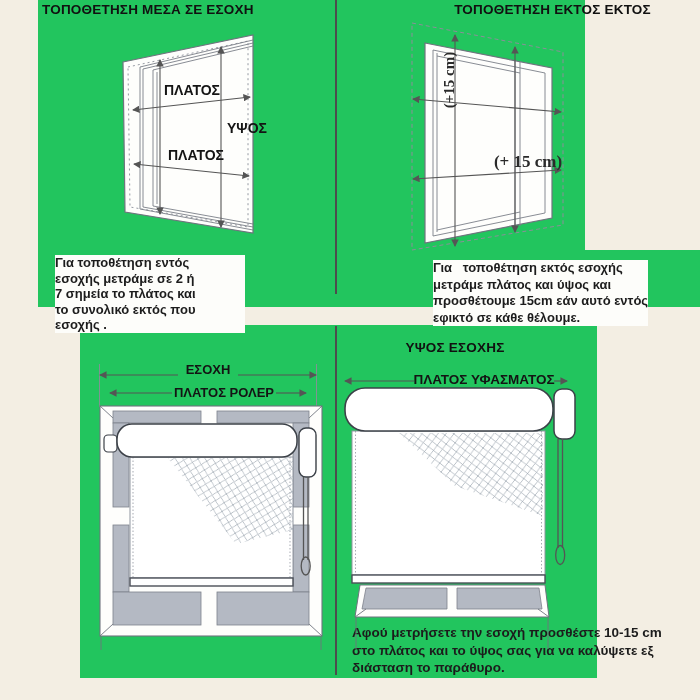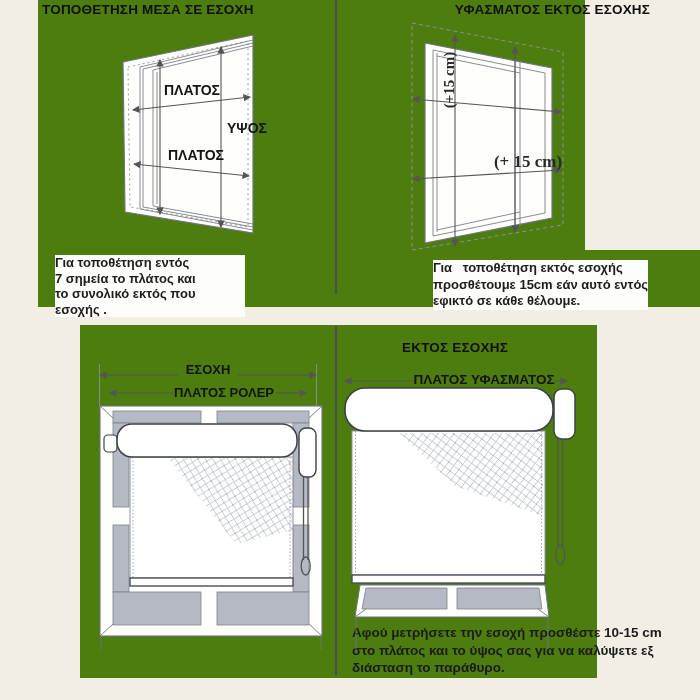--- a/index.html
+++ b/index.html
@@ -1,19 +1,19 @@
 <!DOCTYPE html>
 <html><head>
 <meta charset="utf-8">
 <style>
   html,body{margin:0;padding:0;}
   .page{
     position:relative;
     width:700px;height:700px;
-    background:#4d7c0f;
+    background:#22c55e;
     font-family:"Liberation Sans", sans-serif;
     overflow:hidden;
     color:#151515;
   }
   .beige{position:absolute;background:#f3eee3;}
   .divider{position:absolute;width:2px;background:#4d4d4d;}
   .title{
     position:absolute;
     font-size:13.5px;font-weight:bold;letter-spacing:.2px;
     color:#111;white-space:nowrap;
@@ -40,32 +40,34 @@
   <div class="beige" style="left:585px;top:0;width:115px;height:250px;"></div>
   <div class="beige" style="left:0;top:307px;width:700px;height:18px;"></div>
   <div class="beige" style="left:0;top:325px;width:80px;height:357px;"></div>
   <div class="beige" style="left:597px;top:325px;width:103px;height:357px;"></div>
   <div class="beige" style="left:0;top:678px;width:700px;height:22px;"></div>
 
   <div class="divider" style="left:335px;top:0;height:294px;"></div>
   <div class="divider" style="left:335px;top:326px;height:349px;"></div>
 
   <div class="title" style="left:42px;top:2px;">ΤΟΠΟΘΕΤΗΣΗ ΜΕΣΑ ΣΕ ΕΣΟΧΗ</div>
-  <div class="title" style="left:440px;top:2px;width:225px;text-align:center;">ΥΦΑΣΜΑΤΟΣ ΕΚΤΟΣ ΕΣΟΧΗΣ</div>
-  <div class="title" style="left:380px;top:340px;width:150px;text-align:center;">ΕΚΤΟΣ ΕΣΟΧΗΣ</div>
+  <div class="title" style="left:440px;top:2px;width:225px;text-align:center;">ΤΟΠΟΘΕΤΗΣΗ ΕΚΤΟΣ ΕΚΤΟΣ</div>
+  <div class="title" style="left:380px;top:340px;width:150px;text-align:center;">ΥΨΟΣ ΕΣΟΧΗΣ</div>
 
   <div class="caption caption-tl" style="left:55px;top:255px;width:190px;">
     <div class="cap-line">Για τοποθέτηση εντός</div>
+    <div class="cap-line">εσοχής μετράμε σε 2 ή</div>
     <div class="cap-line">7 σημεία το πλάτος και</div>
     <div class="cap-line">το συνολικό εκτός που</div>
     <div class="cap-line">εσοχής .</div>
   </div>
 
   <div class="caption caption-tr" style="left:433px;top:260px;width:215px;">
     <div class="cap-line">Για   τοποθέτηση εκτός εσοχής</div>
+    <div class="cap-line">μετράμε πλάτος και ύψος και</div>
     <div class="cap-line">προσθέτουμε 15cm εάν αυτό εντός</div>
     <div class="cap-line">εφικτό σε κάθε θέλουμε.</div>
   </div>
 
   <div class="caption caption-br" style="left:352px;top:624px;width:290px;">
     <div class="cap-line">Αφού μετρήσετε την εσοχή προσθέστε 10-15 cm</div>
     <div class="cap-line">στο πλάτος και το ύψος σας για να καλύψετε εξ</div>
     <div class="cap-line">διάσταση το παράθυρο.</div>
   </div>
 

